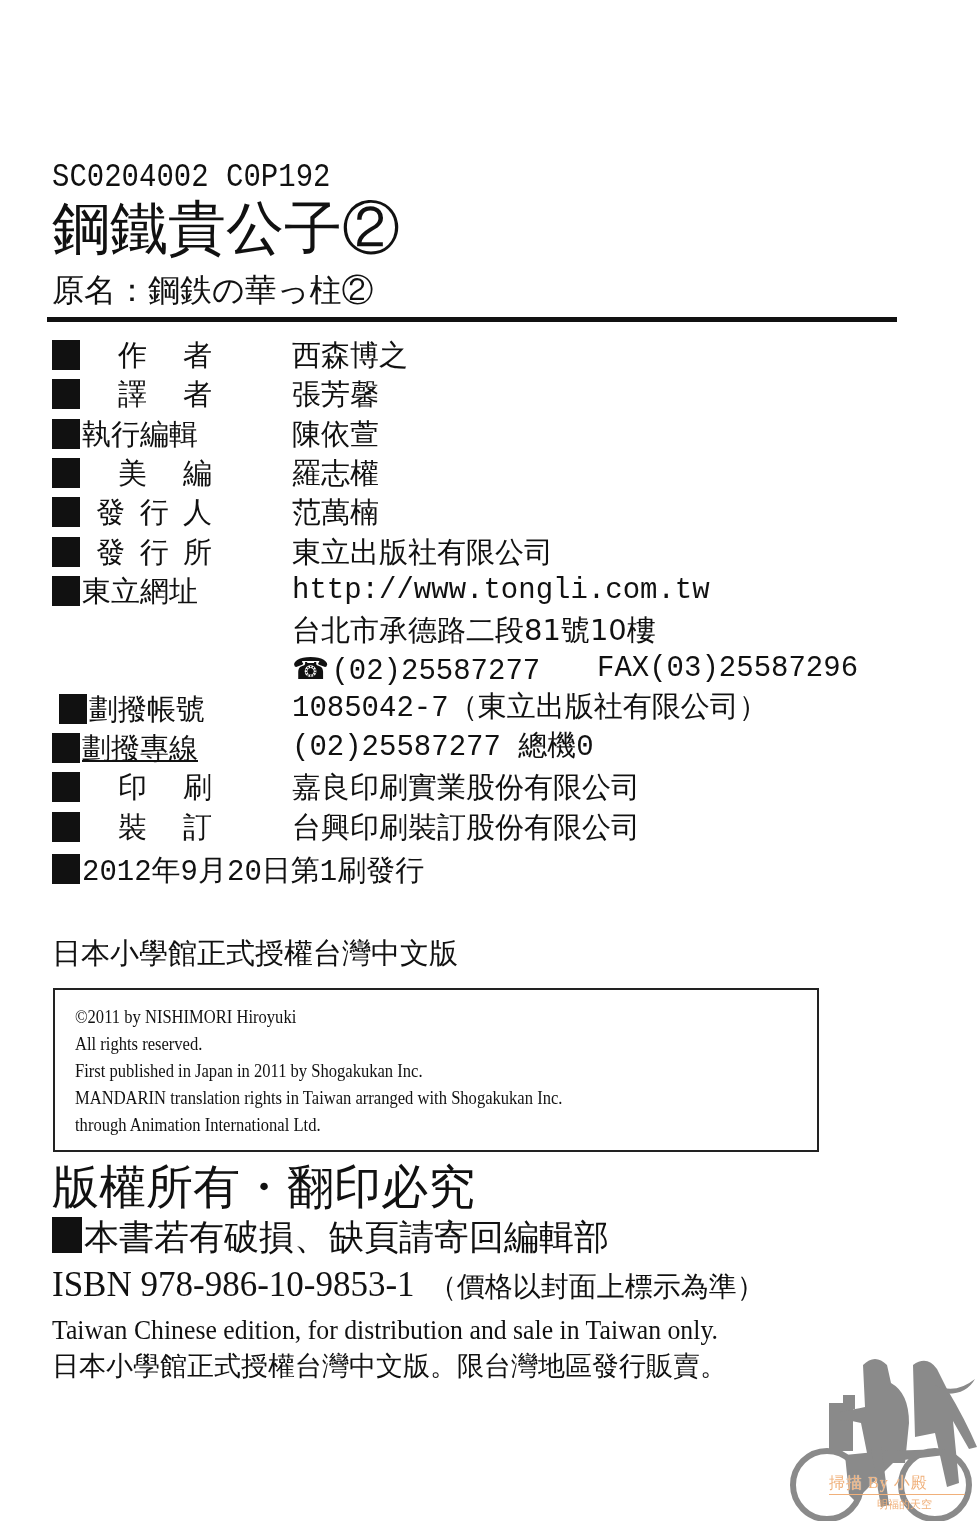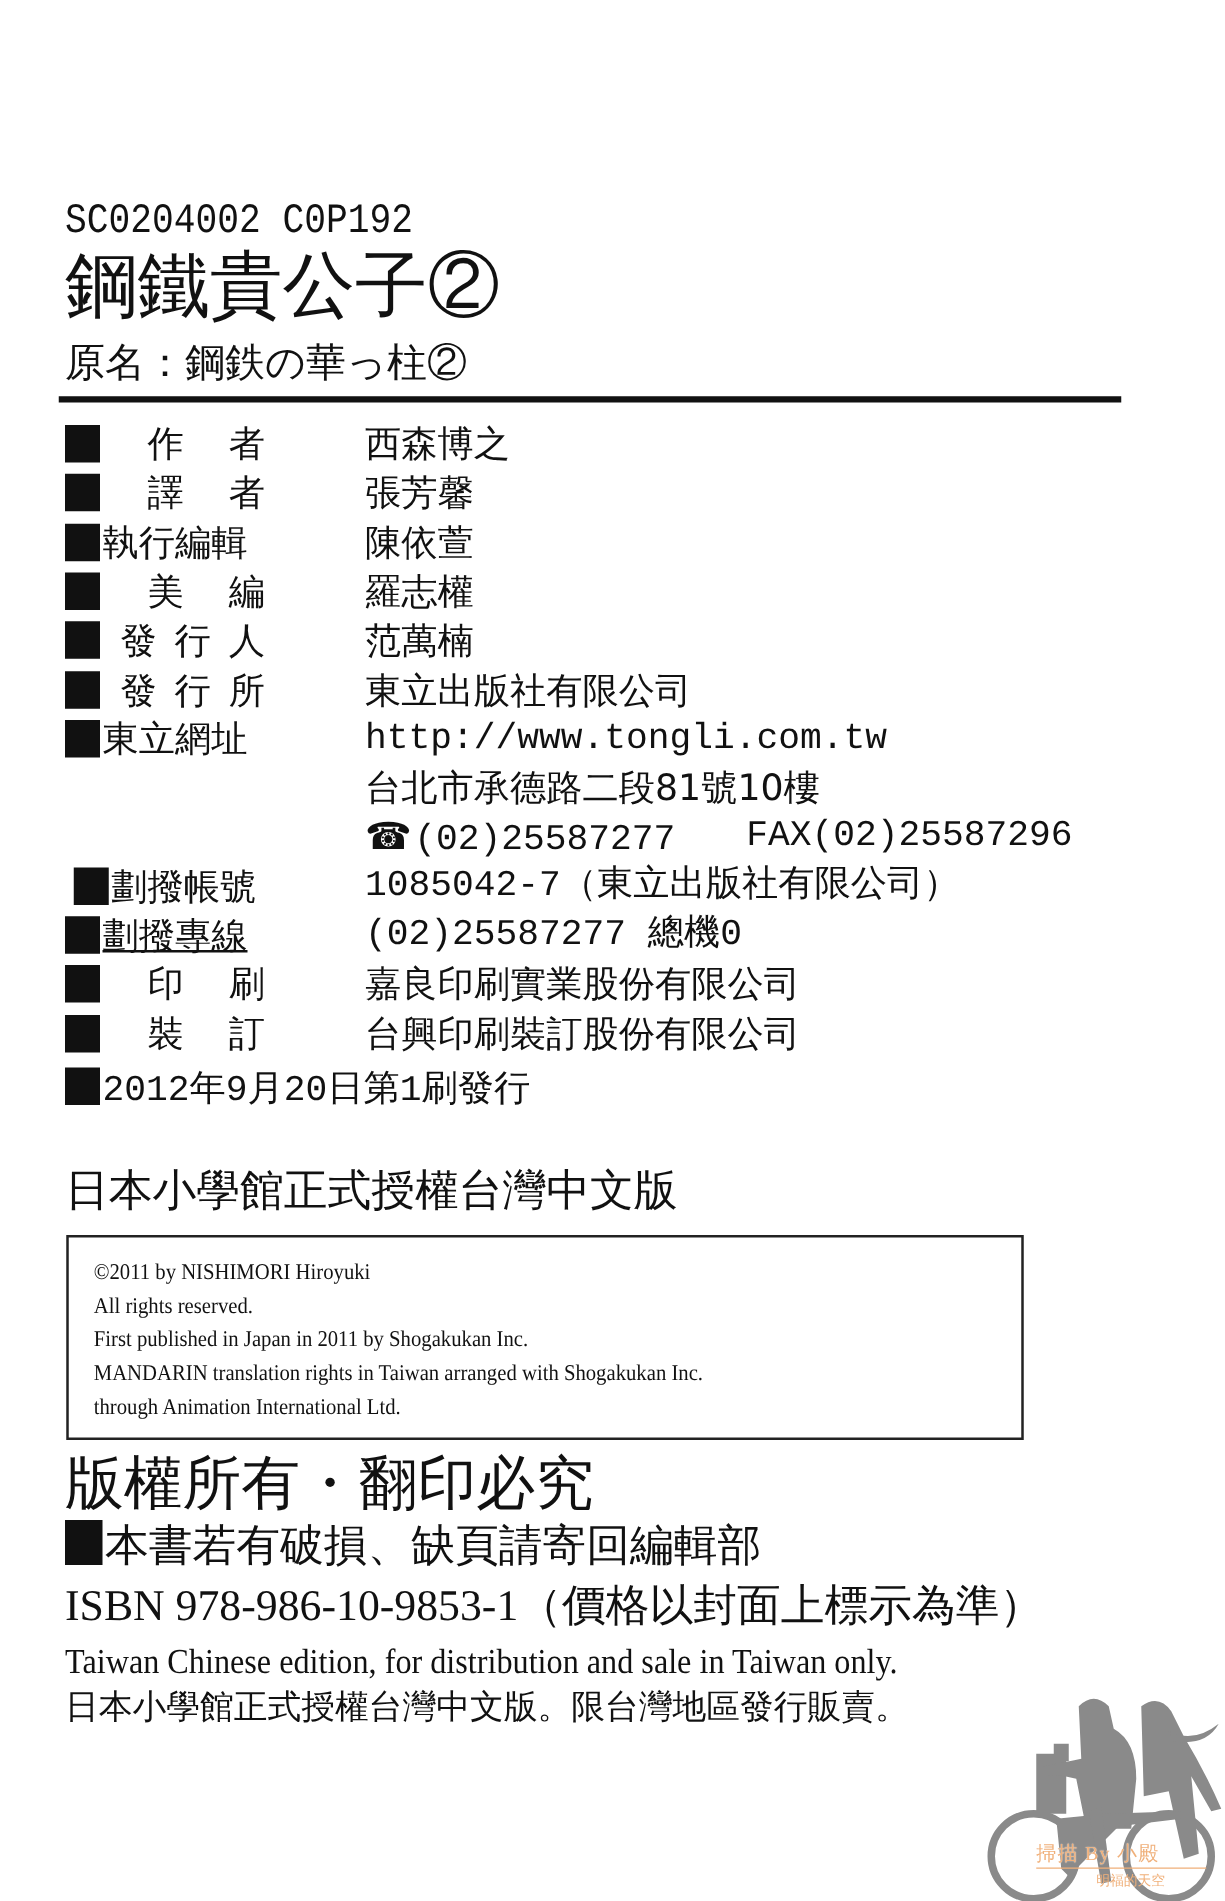--- a/index.html
+++ b/index.html
@@ -25,33 +25,33 @@
   }
   .crow .lbl .sq { display: inline-block; width: 28px; height: 30px; background: #111; margin-top: 5px; margin-right: 2px; }
   .crow .val {
     position: absolute; left: 240px; top: 0; font-family: "DejaVu Sans", sans-serif;
     font-size: 29px; line-height: 40px;
   }
   .mono { font-family: "Liberation Mono", "DejaVu Sans Mono", monospace !important; }
   .phone-icon { font-size: 30px; margin-right: 2px; }
   .fax { position: absolute; left: 305px; }
 
-  .auth { left: 52px; top: 928px; font-family: "DejaVu Sans", sans-serif; font-size: 35px; line-height: 50px; }
+  .auth { left: 52px; top: 928px; font-family: "DejaVu Sans", sans-serif; font-size: 29px; line-height: 50px; }
   .box {
     left: 53px; top: 988px; width: 762px; height: 160px; border: 2px solid #222;
   }
   .box .ln {
     position: absolute; left: 20px; font-family: "Liberation Serif", serif; font-size: 18px;
     line-height: 26px; transform: scaleX(0.92); transform-origin: left top;
   }
   .rights { left: 52px; top: 1162px; font-family: "DejaVu Sans", sans-serif; font-size: 47px; line-height: 50px; }
   .return { left: 52px; top: 1212px; font-family: "DejaVu Sans", sans-serif; font-size: 35px; line-height: 50px; }
   .return .sq { display: inline-block; width: 30px; height: 36px; background: #111; vertical-align: -4px; margin-right: 2px; }
   .isbn { left: 52px; top: 1261px; font-family: "Liberation Serif", serif; font-size: 35px; line-height: 48px; }
-  .isbn .note { font-family: Liberation Mono, monospace; font-size: 35px; margin-left: 0; }
+  .isbn .note { font-family: Liberation Mono, monospace; font-size: 28px; margin-left: 14px; }
   .en { left: 52px; top: 1310px; font-family: "Liberation Serif", serif; font-size: 28px; line-height: 40px; transform: scaleX(0.92); transform-origin: left top; }
   .zh { left: 52px; top: 1346px; font-family: "DejaVu Sans", sans-serif; font-size: 27px; line-height: 40px; }
 
   .wm { left: 785px; top: 1345px; width: 195px; height: 176px; }
   .wm-t1 { position: absolute; left: 44px; top: 128px; color: #f0b07a; font-family: Liberation Serif, serif; font-size: 16px; letter-spacing: 1px; text-shadow: 0 0 1px #fff; }
   .wm-t2 { position: absolute; left: 92px; top: 152px; color: #f0b07a; font-family: "DejaVu Sans", sans-serif; font-size: 11px; }
   .wm-line { position: absolute; left: 44px; top: 149px; width: 136px; height: 1px; background: #f0b07a; }
 </style>
 </head>
 <body>
@@ -117,21 +117,21 @@
       <div class="lbl" style="justify-content: flex-start;">
         <span class="sq"></span>
         <span>東立網址</span>
       </div>
       <div class="val mono">http://www.tongli.com.tw</div>
     </div>
     <div class="crow" style="top: 275.1px;">
       <div class="val">台北市承德路二段81號10樓</div>
     </div>
     <div class="crow" style="top: 314.4px;">
-      <div class="val"><span class="phone-icon">☎</span><span class="mono">(02)25587277</span><span class="fax mono">FAX(02)25587296</span></div>
+      <div class="val"><span class="phone-icon">☎</span><span class="mono">(02)25587277</span><span class="fax mono">FAX(03)25587296</span></div>
     </div>
     <div class="crow" style="top: 353.7px;">
       <div class="lbl" style="justify-content: center;">
         <span class="sq"></span>
         <span>劃撥帳號</span>
       </div>
       <div class="val mono">1085042-7（東立出版社有限公司）</div>
     </div>
     <div class="crow" style="top: 393px;">
       <div class="lbl" style="justify-content: flex-start; text-decoration: underline;">

